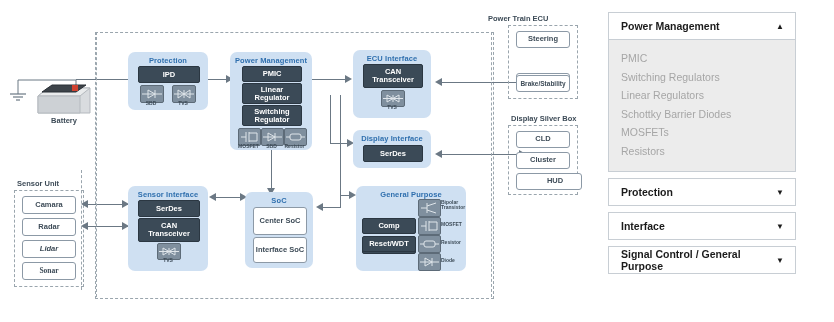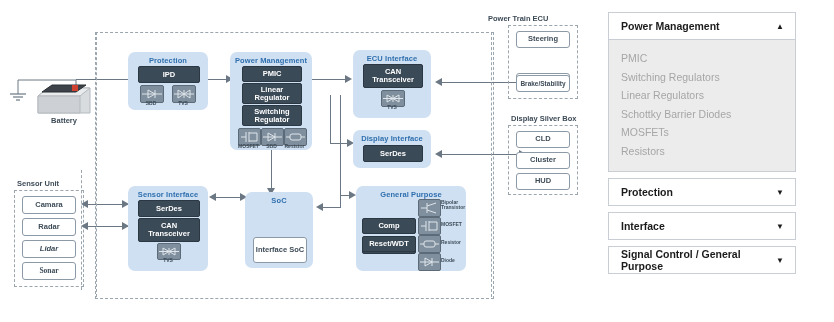--- a/index.html
+++ b/index.html
@@ -200,21 +200,21 @@
   <div class="dashed-title" style="left:486px;top:14px;">Power Train ECU</div>
   <div class="dashed-box" style="left:508px;top:25px;width:68px;height:72px;"></div>
   <div class="white-box" style="left:516px;top:31px;width:52px;height:15px;">Steering</div>
   <div class="white-box" style="left:516px;top:53px;width:52px;height:15px;margin-top:20px;">EFI</div>
   <div class="white-box" style="left:516px;top:75px;width:52px;height:15px;font-size:6.5px;">Brake/Stability</div>
 
   <div class="dashed-title" style="left:509px;top:114px;">Display Silver Box</div>
   <div class="dashed-box" style="left:508px;top:125px;width:68px;height:68px;"></div>
   <div class="white-box" style="left:516px;top:131px;width:52px;height:15px;">CLD</div>
   <div class="white-box" style="left:516px;top:152px;width:52px;height:15px;">Cluster</div>
-  <div class="white-box" style="left:516px;top:173px;width:52px;height:15px;">HUD</div>
+  <div class="white-box" style="left:516px;top:173px;width:52px;height:15px;padding-left:12px;">HUD</div>
 
   <div class="dashed-title" style="left:15px;top:179px;">Sensor Unit</div>
   <div class="dashed-box" style="left:14px;top:190px;width:68px;height:95px;"></div>
   <div class="white-box" style="left:22px;top:196px;width:52px;height:16px;">Camara</div>
   <div class="white-box" style="left:22px;top:218px;width:52px;height:16px;">Radar</div>
   <div class="white-box" style="left:22px;top:240px;width:52px;height:16px;font-style:italic;">Lidar</div>
   <div class="white-box" style="left:22px;top:262px;width:52px;height:16px;font-family:Liberation Serif, serif;">Sonar</div>
 
   <div class="line hline" style="left:86px;top:204px;width:42px;"></div>
   <svg class="abs" style="left:80px;top:200px;" width="9" height="9">
@@ -249,20 +249,21 @@
   <div class="line hline" style="left:214px;top:197px;width:32px;"></div>
   <svg class="abs" style="left:208px;top:193px;" width="9" height="9">
     <polygon points="8,0 1,4 8,8" fill="#6b7884"></polygon>
   </svg>
   <svg class="abs" style="left:240px;top:193px;" width="9" height="9">
     <polygon points="0,0 7,4 0,8" fill="#6b7884"></polygon>
   </svg>
 
   <div class="grp" style="left:245px;top:192px;width:68px;height:76px;">
     <div class="grp-title">SoC</div>
+    <div class="white-box" style="left:8px;top:15px;width:52px;height:26px;white-space:pre-line;">Center SoC</div>
     <div class="white-box" style="left:8px;top:45px;width:52px;height:24px;white-space:pre-line;">Interface SoC</div>
   </div>
 
   <div class="line hline" style="left:321px;top:207px;width:20px;"></div>
   <div class="line vline" style="left:340px;top:143px;height:64px;"></div>
   <svg class="abs" style="left:315px;top:203px;" width="9" height="9">
     <polygon points="8,0 1,4 8,8" fill="#6b7884"></polygon>
   </svg>
 
   <div class="grp" style="left:356px;top:186px;width:110px;height:85px;">

